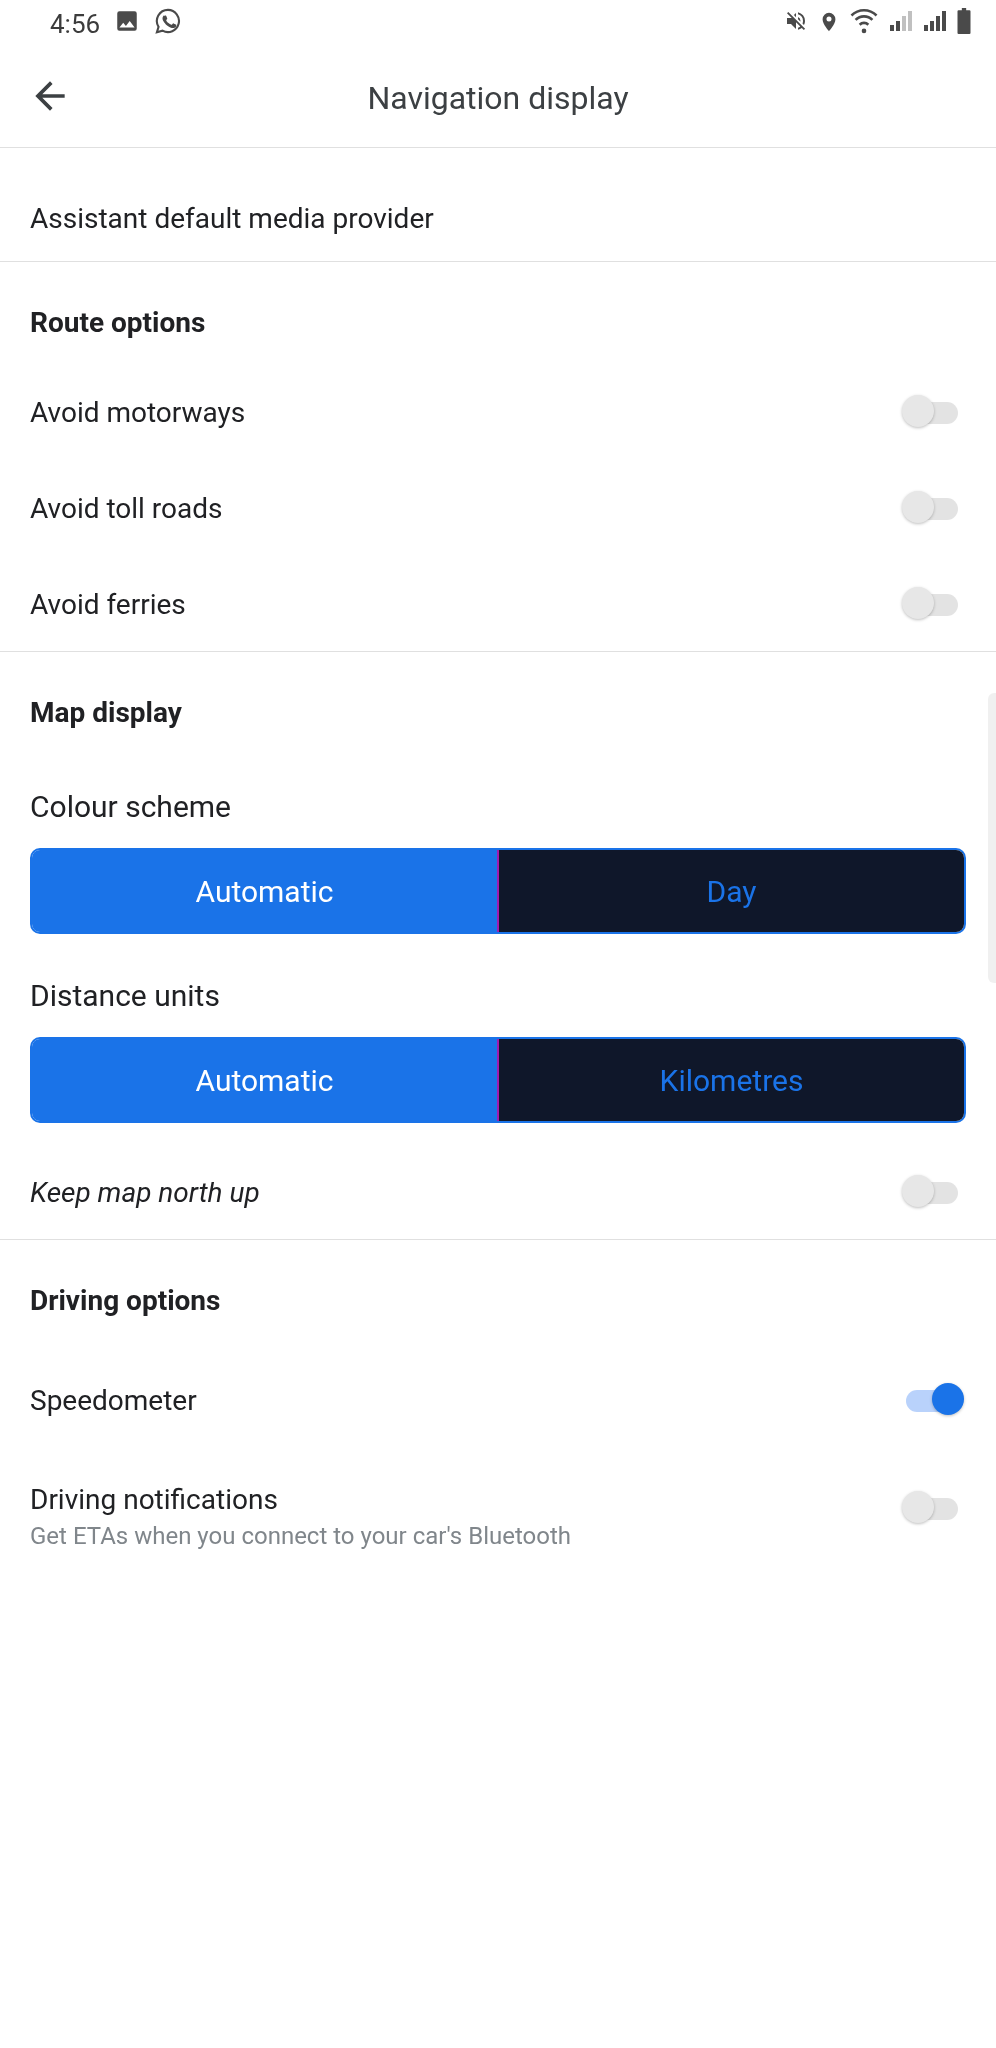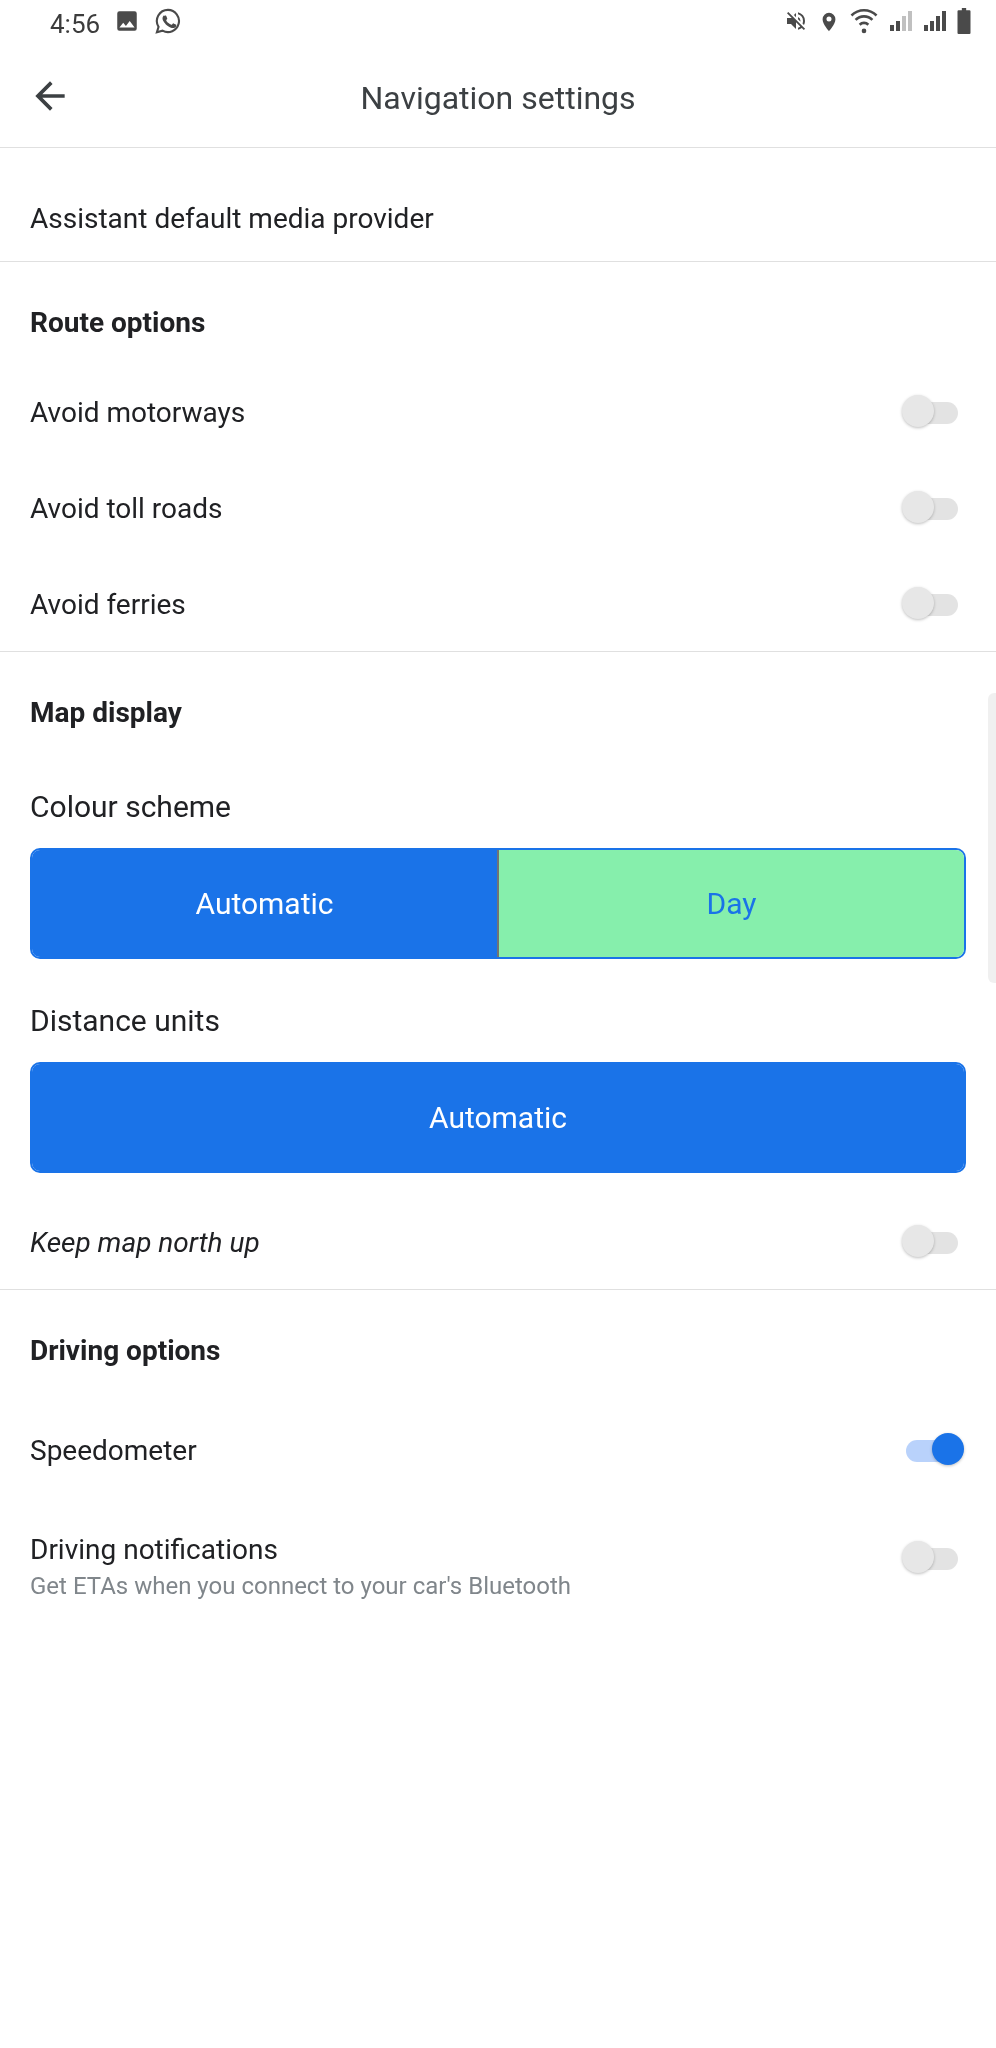--- a/index.html
+++ b/index.html
@@ -78,31 +78,31 @@
     }
     .switch.on .track { background: #8ab4f8; opacity: 0.6; }
     .switch.on .thumb { left: 26px; background: #1a73e8; }
     
     .segmented {
       display: flex;
       margin: 0 30px 8px;
       border: 2px solid #1a73e8;
       border-radius: 10px;
       overflow: hidden;
-      height: 111px;
+      height: 86px;
     }
     .segmented .seg {
       flex: 1;
       display: flex;
       align-items: center;
       justify-content: center;
       font-size: 30px;
       color: #1a73e8;
-      background: #86efac;
-      border-left: 2px solid #737373;
+      background: #0f172a;
+      border-left: 2px solid #a21caf;
       position: relative;
     }
     .segmented .seg:first-child { border-left: none; }
     .segmented .seg.selected { background: #1a73e8; color: #fff; }
     .highlight-box {
       position: absolute;
       top: 4px; left: 22px; right: 22px; bottom: 4px;
       border: 6px solid #e60000;
       pointer-events: none;
     }
@@ -156,21 +156,21 @@
         </svg></span>
   </div>
 </div>
 
 <div class="app-bar">
   <span>
     <svg class="back-icon" viewBox="0 0 24 24">
         <path fill="currentColor" d="M20 11H7.8l5.6-5.6L12 4l-8 8 8 8 1.4-1.4L7.8 13H20z"></path>
       </svg>
   </span>
-  <div class="app-title">Navigation settings</div>
+  <div class="app-title">Navigation display</div>
 </div>
 
 <div class="row with-sub" style="padding-top:54px;">
   <div class="title">Assistant default media provider</div>
 </div>
 <div class="section-divider"></div>
 
 <div class="section-header">Route options</div>
 
 <div class="row row-toggle">
@@ -207,20 +207,23 @@
     </div>
   <div class="seg">
       <span>Day</span>
     </div>
 </div>
 
 <div class="subsection-label">Distance units</div>
 <div class="segmented">
   <div class="seg selected">
       <span>Automatic</span>
+    </div>
+  <div class="seg">
+      <span>Kilometres</span>
     </div>
 </div>
 
 <div class="row row-toggle" style="padding-top:42px;font-style:italic;">
   <span class="title">Keep map north up</span>
   <span class="switch">
       <span class="track"></span>
       <span class="thumb"></span>
     </span>
 </div>

